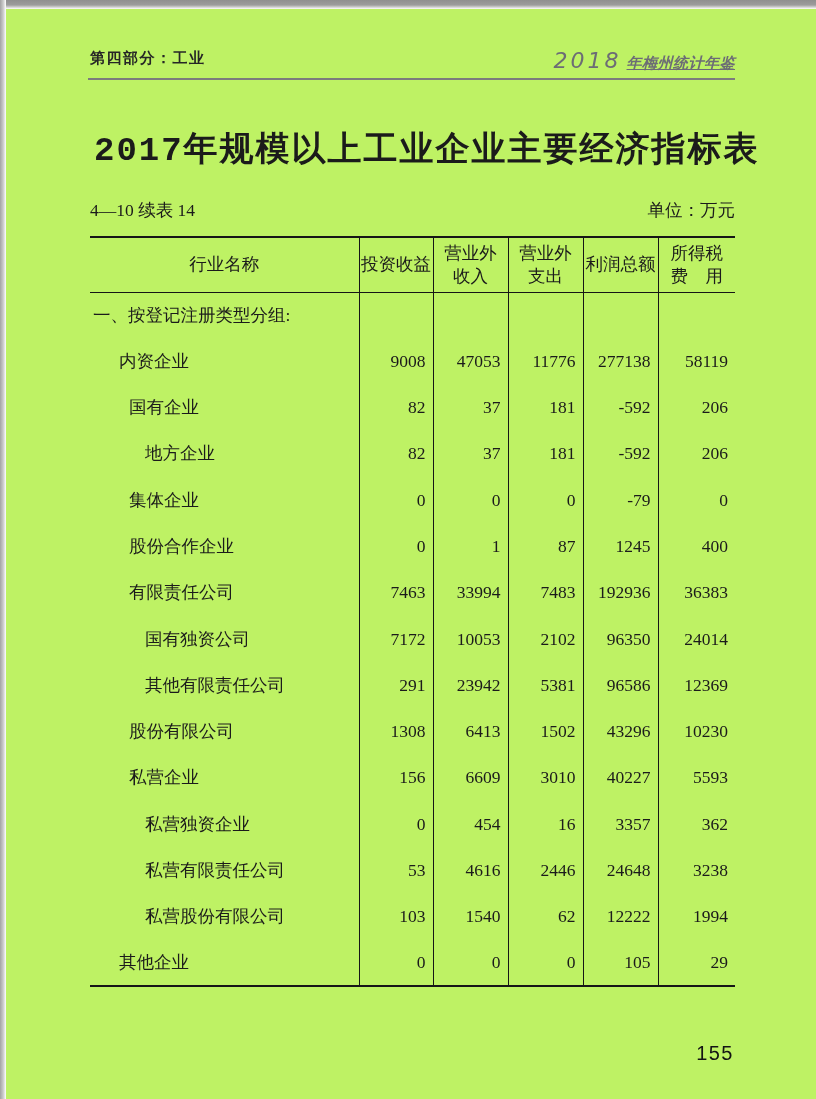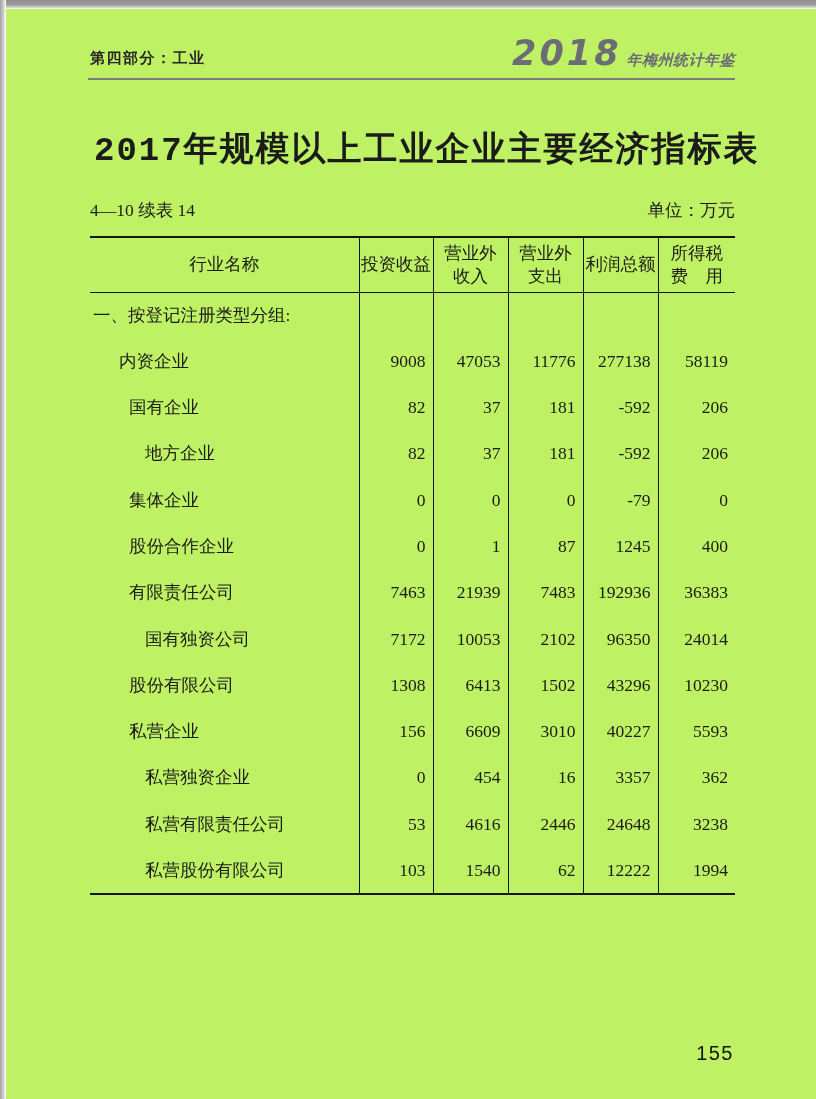--- a/index.html
+++ b/index.html
@@ -22,25 +22,25 @@
   }
   .running-header { position: absolute; left: 88px; top: 42px; width: 647px; height: 38px; }
   .rh-left {
     position: absolute; left: 2px; bottom: 12px;
     font-family: "Liberation Sans", "DejaVu Sans", sans-serif;
     font-weight: bold; font-size: 15px; letter-spacing: 1.5px; color: #262626;
   }
   .rh-right { position: absolute; right: 0; bottom: 7px; white-space: nowrap; color: #6c6c75; }
   .rh-year {
     font-family: "DejaVu Sans", "Liberation Sans", sans-serif;
-    font-style: italic; font-weight: bold; font-size: 35px; letter-spacing: 3px;
+    font-style: italic; font-weight: normal; font-size: 22px; letter-spacing: 3px;
   }
   .rh-book {
     font-family: "DejaVu Sans", "Liberation Sans", sans-serif;
-    font-style: italic; font-weight: bold; font-size: 15px; letter-spacing: 0.5px; margin-left: 5px;
+    font-style: italic; font-weight: bold; font-size: 15px; letter-spacing: 0.5px; margin-left: 5px; text-decoration: underline;
   }
   .rh-rule { position: absolute; left: 0; bottom: 0; width: 647px; height: 2.5px; background: #7c7c7c; }
   .doc-title {
     position: absolute; left: 94px; top: 126px; width: 645px;
     text-align: center; font-size: 34px; font-weight: bold; letter-spacing: 2px;
     white-space: nowrap;
     font-family: Liberation Mono, monospace;
   }
   .table-meta {
     position: absolute; left: 90px; top: 200px; width: 645px;
@@ -159,34 +159,42 @@
           <td class="label indent-2">股份合作企业</td>
           <td class="num num-col">0</td>
           <td class="num num-col">1</td>
           <td class="num num-col">87</td>
           <td class="num num-col">1245</td>
           <td class="num num-col">400</td>
         </tr>
         <tr>
           <td class="label indent-2">有限责任公司</td>
           <td class="num num-col">7463</td>
-          <td class="num num-col">21939</td>
+          <td class="num num-col">33994</td>
           <td class="num num-col">7483</td>
           <td class="num num-col">192936</td>
           <td class="num num-col">36383</td>
         </tr>
         <tr>
           <td class="label indent-3">国有独资公司</td>
           <td class="num num-col">7172</td>
           <td class="num num-col">10053</td>
           <td class="num num-col">2102</td>
           <td class="num num-col">96350</td>
           <td class="num num-col">24014</td>
         </tr>
         <tr>
+          <td class="label indent-3">其他有限责任公司</td>
+          <td class="num num-col">291</td>
+          <td class="num num-col">23942</td>
+          <td class="num num-col">5381</td>
+          <td class="num num-col">96586</td>
+          <td class="num num-col">12369</td>
+        </tr>
+        <tr>
           <td class="label indent-2">股份有限公司</td>
           <td class="num num-col">1308</td>
           <td class="num num-col">6413</td>
           <td class="num num-col">1502</td>
           <td class="num num-col">43296</td>
           <td class="num num-col">10230</td>
         </tr>
         <tr>
           <td class="label indent-2">私营企业</td>
           <td class="num num-col">156</td>
@@ -212,17 +220,25 @@
           <td class="num num-col">3238</td>
         </tr>
         <tr>
           <td class="label indent-3">私营股份有限公司</td>
           <td class="num num-col">103</td>
           <td class="num num-col">1540</td>
           <td class="num num-col">62</td>
           <td class="num num-col">12222</td>
           <td class="num num-col">1994</td>
         </tr>
+        <tr>
+          <td class="label indent-1">其他企业</td>
+          <td class="num num-col">0</td>
+          <td class="num num-col">0</td>
+          <td class="num num-col">0</td>
+          <td class="num num-col">105</td>
+          <td class="num num-col">29</td>
+        </tr>
       </tbody>
   </table>
 
   <div class="page-number">155</div>
 </div>
 
 </body></html>

